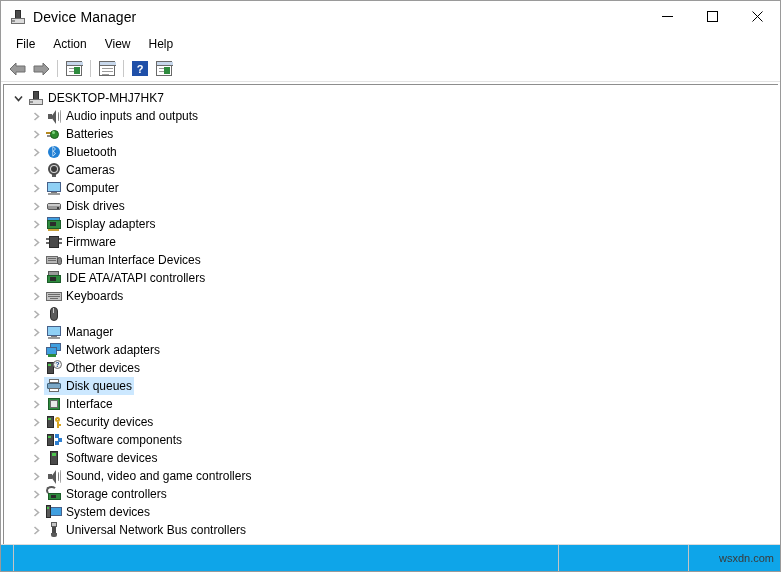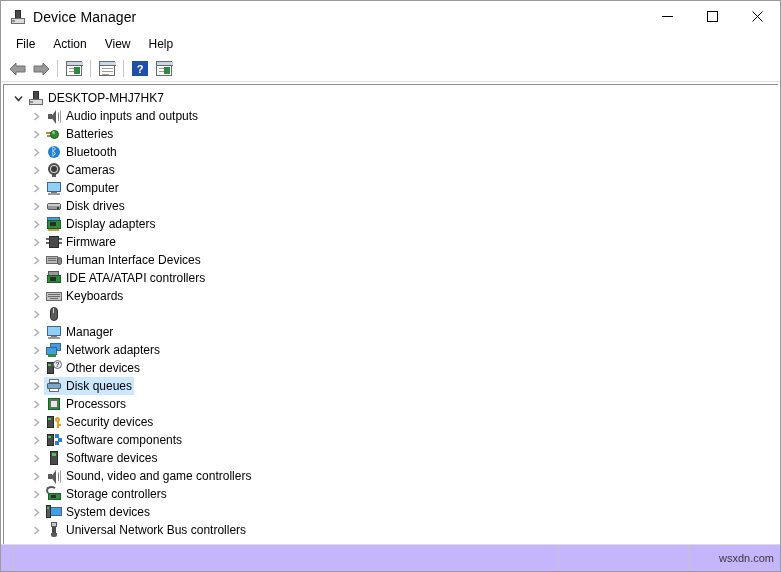--- a/index.html
+++ b/index.html
@@ -169,21 +169,21 @@
     width: 16px;
     height: 16px;
     position: relative;
     flex: none;
   }
 
   
   .statusbar {
     height: 27px;
     min-height: 24px;
-    background: #c4b5fd;
+    background: #0ea5e9;
     border-top: 1px solid #dcdcdc;
     display: flex;
     align-items: stretch;
     font-size: 11px;
     color: #000000;
   }
   .status-pane {
     border-right: 1px solid #c4c4c4;
     display: flex;
     align-items: center;
@@ -710,21 +710,21 @@
               <svg width="9" height="9" viewBox="0 0 9 9">
                 <path d="M2.5 1 L6.5 4.5 L2.5 8" fill="none" stroke="#b0b0b0" stroke-width="1.6"></path>
               </svg>
             </span>
           <span class="ico-wrap">
               <span class="ico i-cpu">
                 <span class="px body"></span>
                 <span class="px core"></span>
               </span>
             </span>
-          <span class="label">Processors</span>
+          <span class="label">Interface</span>
         </div>
 
         <div class="row child">
           <span class="chev">
               <svg width="9" height="9" viewBox="0 0 9 9">
                 <path d="M2.5 1 L6.5 4.5 L2.5 8" fill="none" stroke="#b0b0b0" stroke-width="1.6"></path>
               </svg>
             </span>
           <span class="ico-wrap">
               <span class="ico i-sec">

